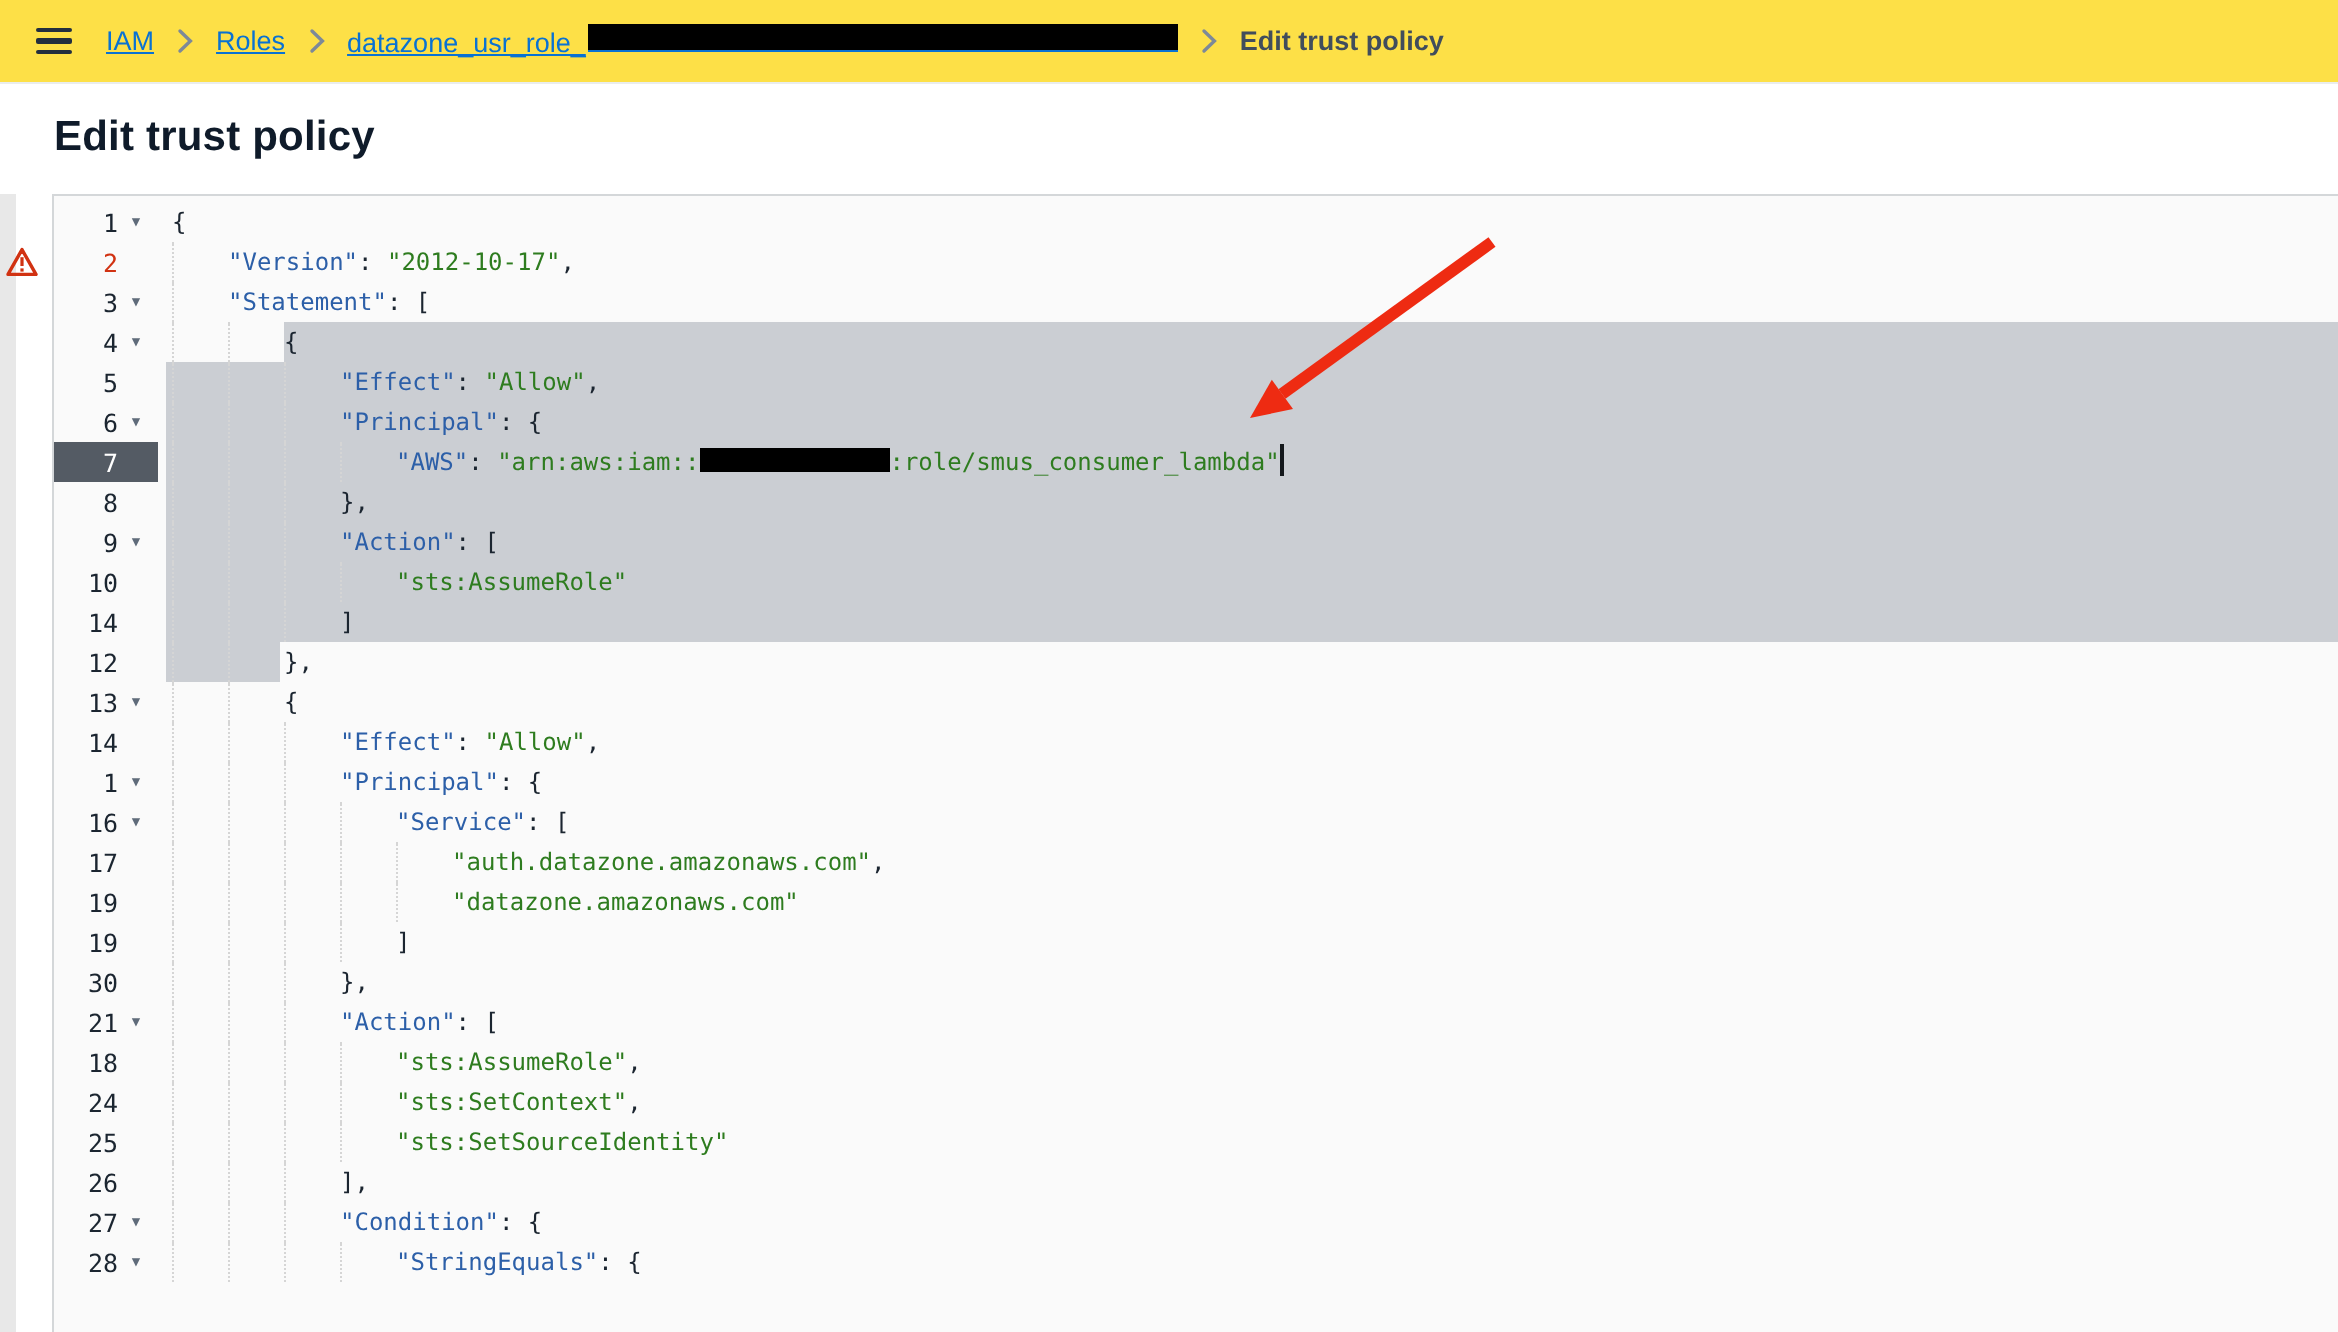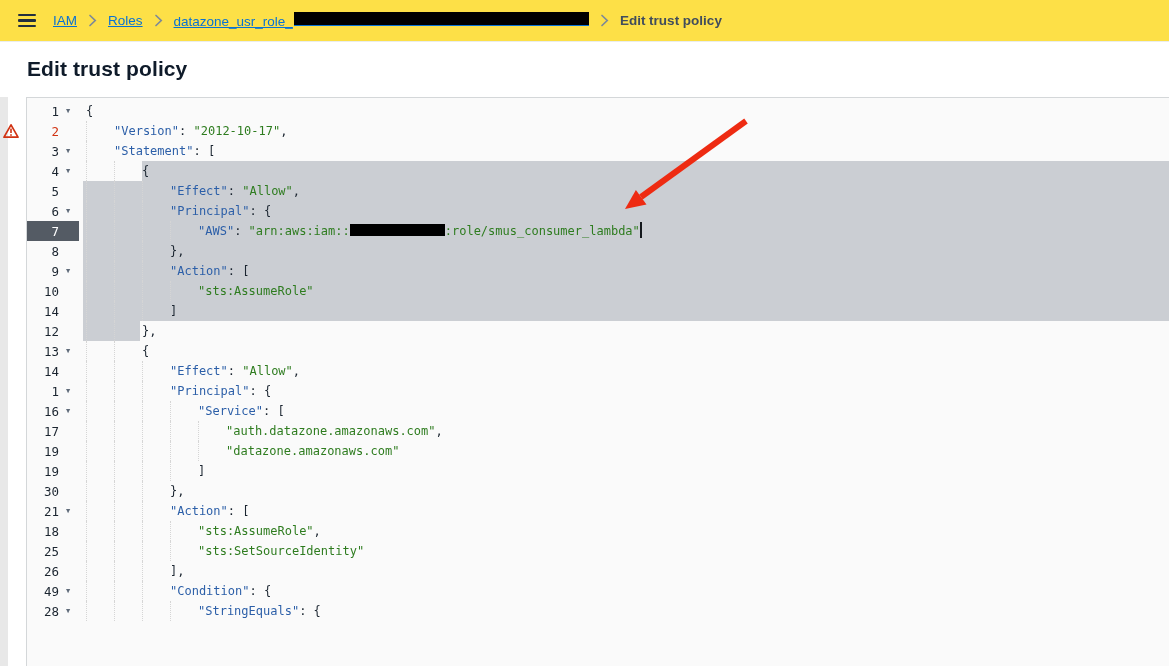--- a/index.html
+++ b/index.html
@@ -264,35 +264,42 @@
       </div>
       <div class="row">
         <div class="gutter">
           <span class="num">18</span>
           <span class="fold"></span>
         </div>
         <div class="code"><span class="ig"></span><span class="ig"></span><span class="ig"></span><span class="ig"></span><span class="tk-s">"sts:AssumeRole"</span><span class="tk-p">,</span></div>
       </div>
       <div class="row">
         <div class="gutter">
+          <span class="num">24</span>
+          <span class="fold"></span>
+        </div>
+        <div class="code"><span class="ig"></span><span class="ig"></span><span class="ig"></span><span class="ig"></span><span class="tk-s">"sts:SetContext"</span><span class="tk-p">,</span></div>
+      </div>
+      <div class="row">
+        <div class="gutter">
           <span class="num">25</span>
           <span class="fold"></span>
         </div>
         <div class="code"><span class="ig"></span><span class="ig"></span><span class="ig"></span><span class="ig"></span><span class="tk-s">"sts:SetSourceIdentity"</span></div>
       </div>
       <div class="row">
         <div class="gutter">
           <span class="num">26</span>
           <span class="fold"></span>
         </div>
         <div class="code"><span class="ig"></span><span class="ig"></span><span class="ig"></span><span class="tk-p">],</span></div>
       </div>
       <div class="row">
         <div class="gutter">
-          <span class="num">49</span>
+          <span class="num">27</span>
           <span class="fold">▼</span>
         </div>
         <div class="code"><span class="ig"></span><span class="ig"></span><span class="ig"></span><span class="tk-k">"Condition"</span><span class="tk-p">: {</span></div>
       </div>
       <div class="row">
         <div class="gutter">
           <span class="num">28</span>
           <span class="fold">▼</span>
         </div>
         <div class="code"><span class="ig"></span><span class="ig"></span><span class="ig"></span><span class="ig"></span><span class="tk-k">"StringEquals"</span><span class="tk-p">: {</span></div>

